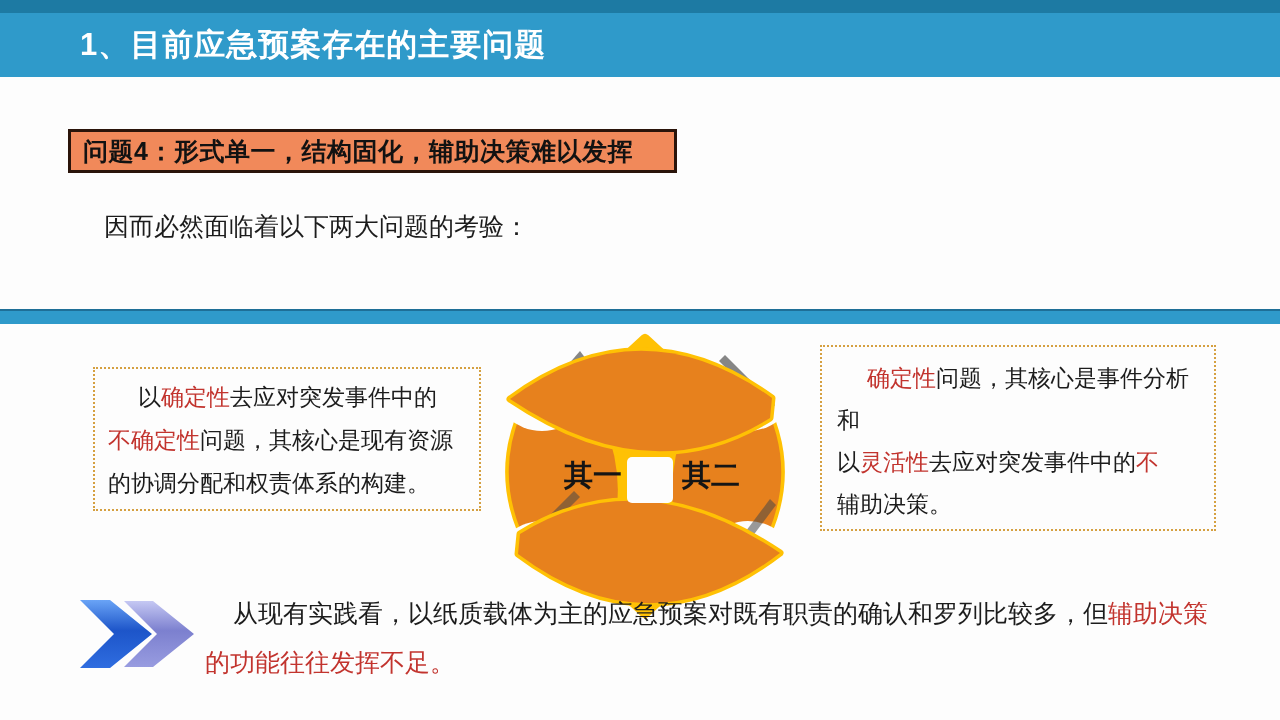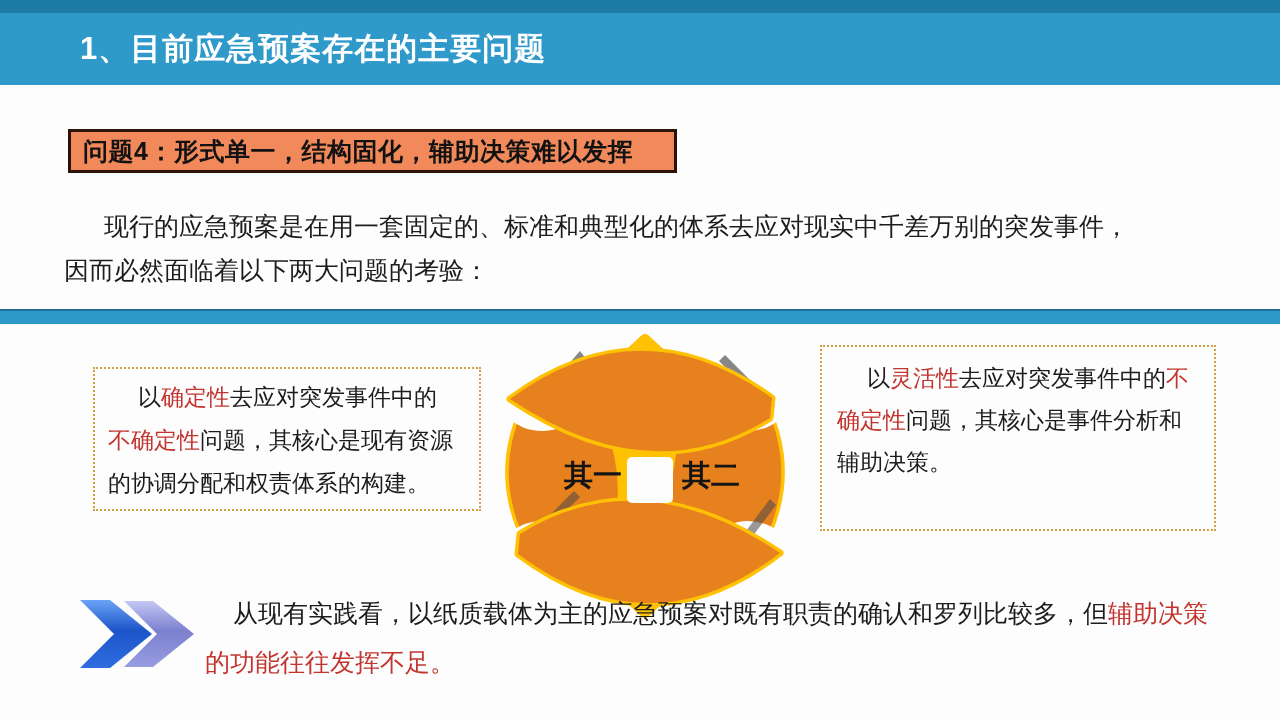--- a/index.html
+++ b/index.html
@@ -2,21 +2,21 @@
 <html><head>
 <meta charset="utf-8">
 <style>
   html,body{margin:0;padding:0;background:#ffffff;}
   .slide{position:relative;width:1280px;height:720px;overflow:hidden;background:#fdfdfd;
          font-family:"Liberation Sans","DejaVu Sans",sans-serif;}
   .abs{position:absolute;}
 
   
   .top-strip{left:0;top:0;width:1280px;height:13px;background:#1d7aa3;}
-  .header-bar{left:0;top:13px;width:1280px;height:72px;background:#2f9aca;display:flex;align-items:center;}
+  .header-bar{left:0;top:13px;width:1280px;height:64px;background:#2f9aca;display:flex;align-items:center;}
   .page-title{margin-left:80px;color:#ffffff;font-size:31px;font-weight:bold;letter-spacing:1px;}
 
   
   .problem-box{left:68px;top:129px;width:609px;height:44px;background:#f1895a;
                border:3px solid #2a140a;border-radius:0;display:flex;align-items:center;box-sizing:border-box;}
   .problem-label{margin-left:12px;font-size:25px;font-weight:bold;color:#121212;letter-spacing:0.5px;}
 
   
   .intro{left:64px;top:204px;width:1170px;font-size:25px;color:#1c1c1c;line-height:44px;}
   .intro .rt-line:first-child{text-indent:40px;}
@@ -49,35 +49,34 @@
   <div class="abs top-strip"></div>
   <div class="abs header-bar">
     <div class="page-title">1、目前应急预案存在的主要问题</div>
   </div>
 
   <div class="abs problem-box">
     <div class="problem-label">问题4：形式单一，结构固化，辅助决策难以发挥</div>
   </div>
 
   <div class="abs intro">
-      <div class="rt-line"><span>现行的应急预案是在用一套固定的、标准和典型化的体系去应对现实中千差万别的突发事件，</span></div>
       <div class="rt-line"><span>因而必然面临着以下两大问题的考验：</span></div>
     </div>
 
   <div class="abs divider"></div>
 
   <div class="abs note-box left-box">
       <div class="rt-line"><span>以</span><span class="red">确定性</span><span>去应对突发事件中的</span></div>
       <div class="rt-line"><span class="red">不确定性</span><span>问题，其核心是现有资源</span></div>
       <div class="rt-line"><span>的协调分配和权责体系的构建。</span></div>
     </div>
 
   <div class="abs note-box right-box">
+      <div class="rt-line"><span class="red">确定性</span><span>问题，其核心是事件分析和</span></div>
       <div class="rt-line"><span>以</span><span class="red">灵活性</span><span>去应对突发事件中的</span><span class="red">不</span></div>
-      <div class="rt-line"><span class="red">确定性</span><span>问题，其核心是事件分析和</span></div>
       <div class="rt-line"><span>辅助决策。</span></div>
     </div>
 
   <svg class="abs diagram" viewBox="0 0 310 286" width="310" height="286">
 
     <path d="M 155,6 L 304,143 L 155,280 L 6,143 Z" fill="#ffc104" stroke="#ffc104" stroke-width="10" stroke-linejoin="round"></path>
 
     <circle cx="0" cy="143" r="58" fill="#fdfdfd"></circle>
     <circle cx="310" cy="143" r="58" fill="#fdfdfd"></circle>
 

